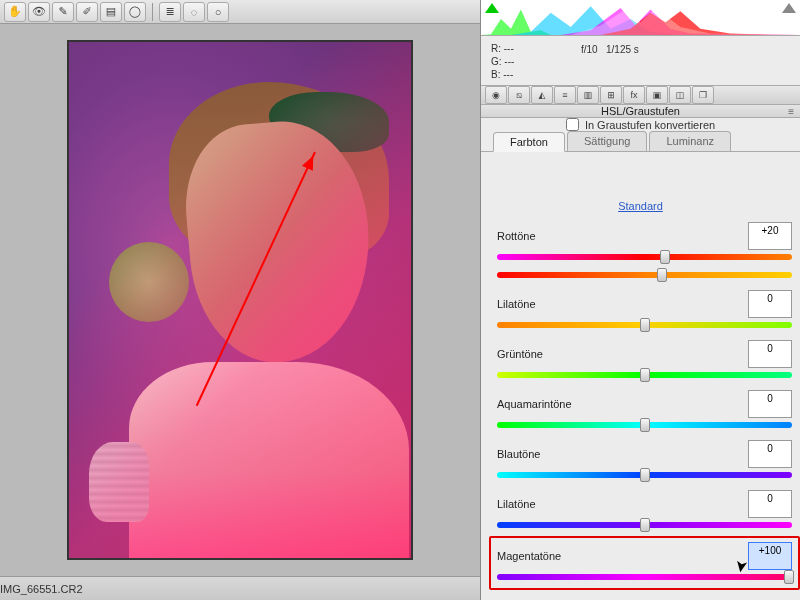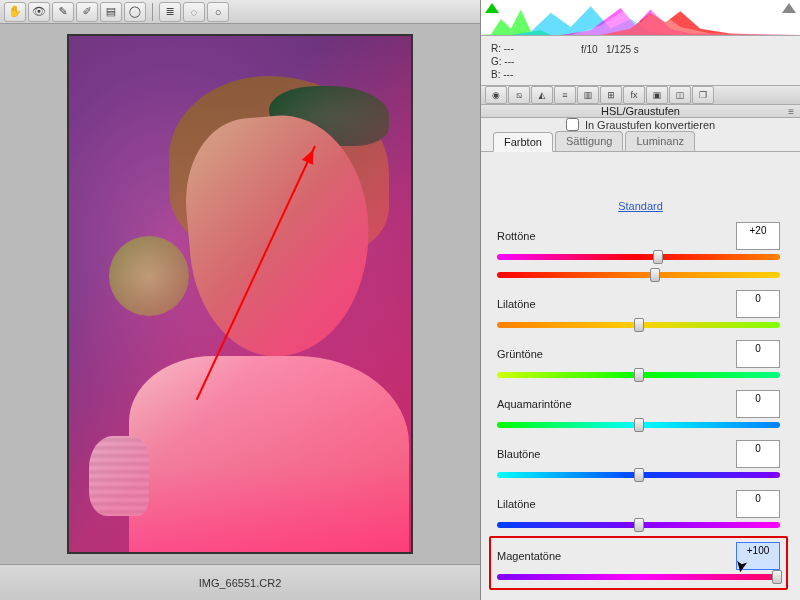--- a/index.html
+++ b/index.html
@@ -14,40 +14,40 @@
 .photo-bg { position: absolute; inset: 0; background: radial-gradient(ellipse at 30% 40%, #a84a9a 0%, #7a3a8a 40%, #5a2a6a 100%); }
 .photo-overlay { position: absolute; inset: 0; background: linear-gradient(135deg, transparent 30%, rgba(255,50,120,0.5) 60%, rgba(255,40,100,0.7) 100%); }
 .face { position: absolute; top: 80px; left: 120px; width: 180px; height: 240px; background: linear-gradient(135deg,#d9a088,#c77a6a,#e85a8a); border-radius: 40% 50% 60% 50%; transform: rotate(-5deg); }
 .hair { position: absolute; top: 40px; left: 100px; width: 220px; height: 180px; background: linear-gradient(#8a5a3a,#a86a4a); border-radius: 50% 60% 30% 40%; }
 .leaves { position: absolute; top: 50px; left: 200px; width: 120px; height: 60px; background: radial-gradient(#2a5a3a,#1a4a2a); border-radius: 40% 50% 30% 60%; }
 .body-shape { position: absolute; top: 320px; left: 60px; width: 280px; height: 220px; background: linear-gradient(#f5e8e0,#e5c8c0,#ff5aa0); border-radius: 30% 40% 0 0; }
 .bracelet { position: absolute; top: 400px; left: 20px; width: 60px; height: 80px; background: repeating-linear-gradient(0deg,#e0e0e8,#c0c0c8 4px,#e0e0e8 8px); border-radius: 40% 30% 20% 30%; }
 .apple { position: absolute; top: 200px; left: 40px; width: 80px; height: 80px; background: radial-gradient(#b8a878,#8a7a4a); border-radius: 50%; }
 .arrow { position: absolute; top: 110px; left: 245px; width: 2px; height: 280px; background: red; transform: rotate(25deg); transform-origin: top; }
 .arrow::before { content: ""; position: absolute; top: -2px; left: -5px; border: 6px solid transparent; border-bottom: 14px solid red; }
-.filename-bar { height: 36px; background: linear-gradient(#d8d8d8,#c8c8c8); border-top: 1px solid #999; display: flex; align-items: center; justify-content: center; font-size: 11px; color: #333; }
+.filename-bar { height: 24px; background: linear-gradient(#d8d8d8,#c8c8c8); border-top: 1px solid #999; display: flex; align-items: center; font-size: 11px; color: #333; }
 .right-panel { width: 320px; background: #ececec; display: flex; flex-direction: column; border-left: 1px solid #888; }
 .histogram-area { height: 110px; background: #fff; border-bottom: 1px solid #aaa; position: relative; overflow: hidden; }
 .histo-triangle-l { position: absolute; top: 3px; left: 4px; width: 0; height: 0; border-left: 7px solid transparent; border-right: 7px solid transparent; border-bottom: 10px solid #0c0; }
 .histo-triangle-r { position: absolute; top: 3px; right: 4px; width: 0; height: 0; border-left: 7px solid transparent; border-right: 7px solid transparent; border-bottom: 10px solid #888; }
 .histo-svg { position: absolute; bottom: 0; left: 0; width: 100%; height: 100%; }
 .info-row { height: 50px; background: #ececec; border-bottom: 1px solid #aaa; display: flex; font-size: 10px; color: #333; padding: 6px 10px; }
 .info-rgb { width: 90px; line-height: 13px; }
 .info-meta { flex: 1; line-height: 16px; }
 .icon-strip { height: 24px; background: linear-gradient(#e8e8e8,#d0d0d0); border-bottom: 1px solid #aaa; display: flex; align-items: center; padding: 0 4px; gap: 1px; }
 .ico { width: 22px; height: 18px; background: linear-gradient(#f0f0f0,#d8d8d8); border: 1px solid #aaa; border-radius: 2px; display: flex; align-items: center; justify-content: center; font-size: 9px; color: #444; cursor: pointer; }
 .panel-title { height: 20px; background: linear-gradient(#e4e4e4,#d4d4d4); border-bottom: 1px solid #aaa; display: flex; align-items: center; justify-content: center; font-size: 11px; color: #222; position: relative; }
 .panel-menu { position: absolute; right: 6px; font-size: 10px; color: #666; cursor: pointer; }
 .convert-row { height: 32px; display: flex; align-items: center; justify-content: center; font-size: 11px; color: #333; gap: 6px; }
 .convert-row input { width: 13px; height: 13px; }
 .tabs { height: 22px; display: flex; border-bottom: 1px solid #aaa; padding-left: 12px; }
-.tab { padding: 3px 10px; font-size: 11px; border: 1px solid #aaa; border-bottom: none; background: #e0e0e0; color: #666; border-radius: 4px 4px 0 0; margin-right: 2px; cursor: pointer; }
+.tab { padding: 3px 16px; font-size: 11px; border: 1px solid #aaa; border-bottom: none; background: #e0e0e0; color: #666; border-radius: 4px 4px 0 0; margin-right: 2px; cursor: pointer; }
 .tab.active { background: #f5f5f5; color: #222; position: relative; top: 1px; border-bottom: 1px solid #f5f5f5; }
 .default-link { text-align: center; padding: 8px 0 10px; font-size: 11px; color: #2a5aca; text-decoration: underline; cursor: pointer; margin-top: 40px; }
-.sliders { padding: 0 20px 10px 16px; }
+.sliders { padding: 0 8px 10px 16px; }
 .slider-row { margin-bottom: 12px; }
 .slider-head { display: flex; justify-content: space-between; align-items: center; margin-bottom: 4px; }
 .slider-label { font-size: 11px; color: #222; }
 .slider-value { width: 44px; height: 28px; border: 1px solid #999; background: #fff; font-size: 10px; text-align: center; line-height: 16px; }
 .slider-value.hl { border: 1px solid #3a7aff; background: #cfe2ff; }
 .slider-track { position: relative; height: 6px; border-radius: 3px; cursor: pointer; }
 .slider-thumb { position: absolute; top: -4px; width: 10px; height: 14px; background: linear-gradient(#f8f8f8,#c8c8c8); border: 1px solid #888; border-radius: 2px; transform: translateX(-50%); cursor: grab; }
 .hl-box { border: 2px solid #e00000; border-radius: 2px; padding: 4px 6px 8px 6px; margin: -4px -8px 0 -8px; }
 .cursor-arrow { position: absolute; right: 52px; bottom: 24px; font-size: 16px; color: #000; pointer-events: none; }
 .g-red { background: linear-gradient(90deg,#ff00ff,#ff0000,#ff8000); }

